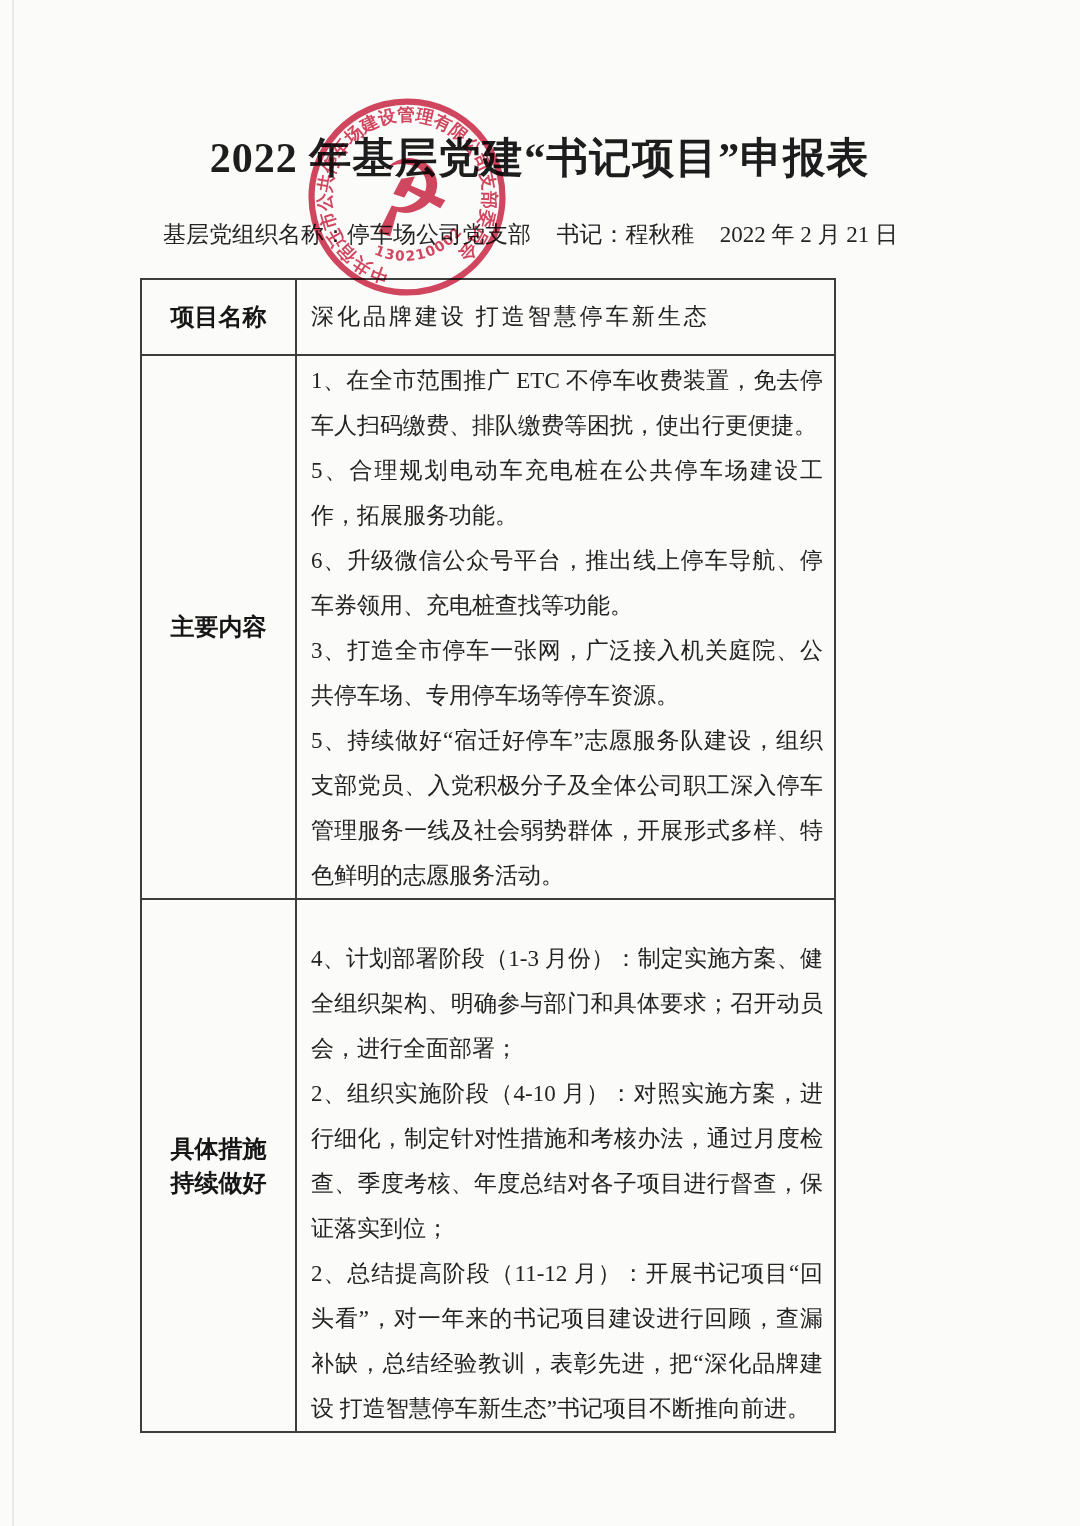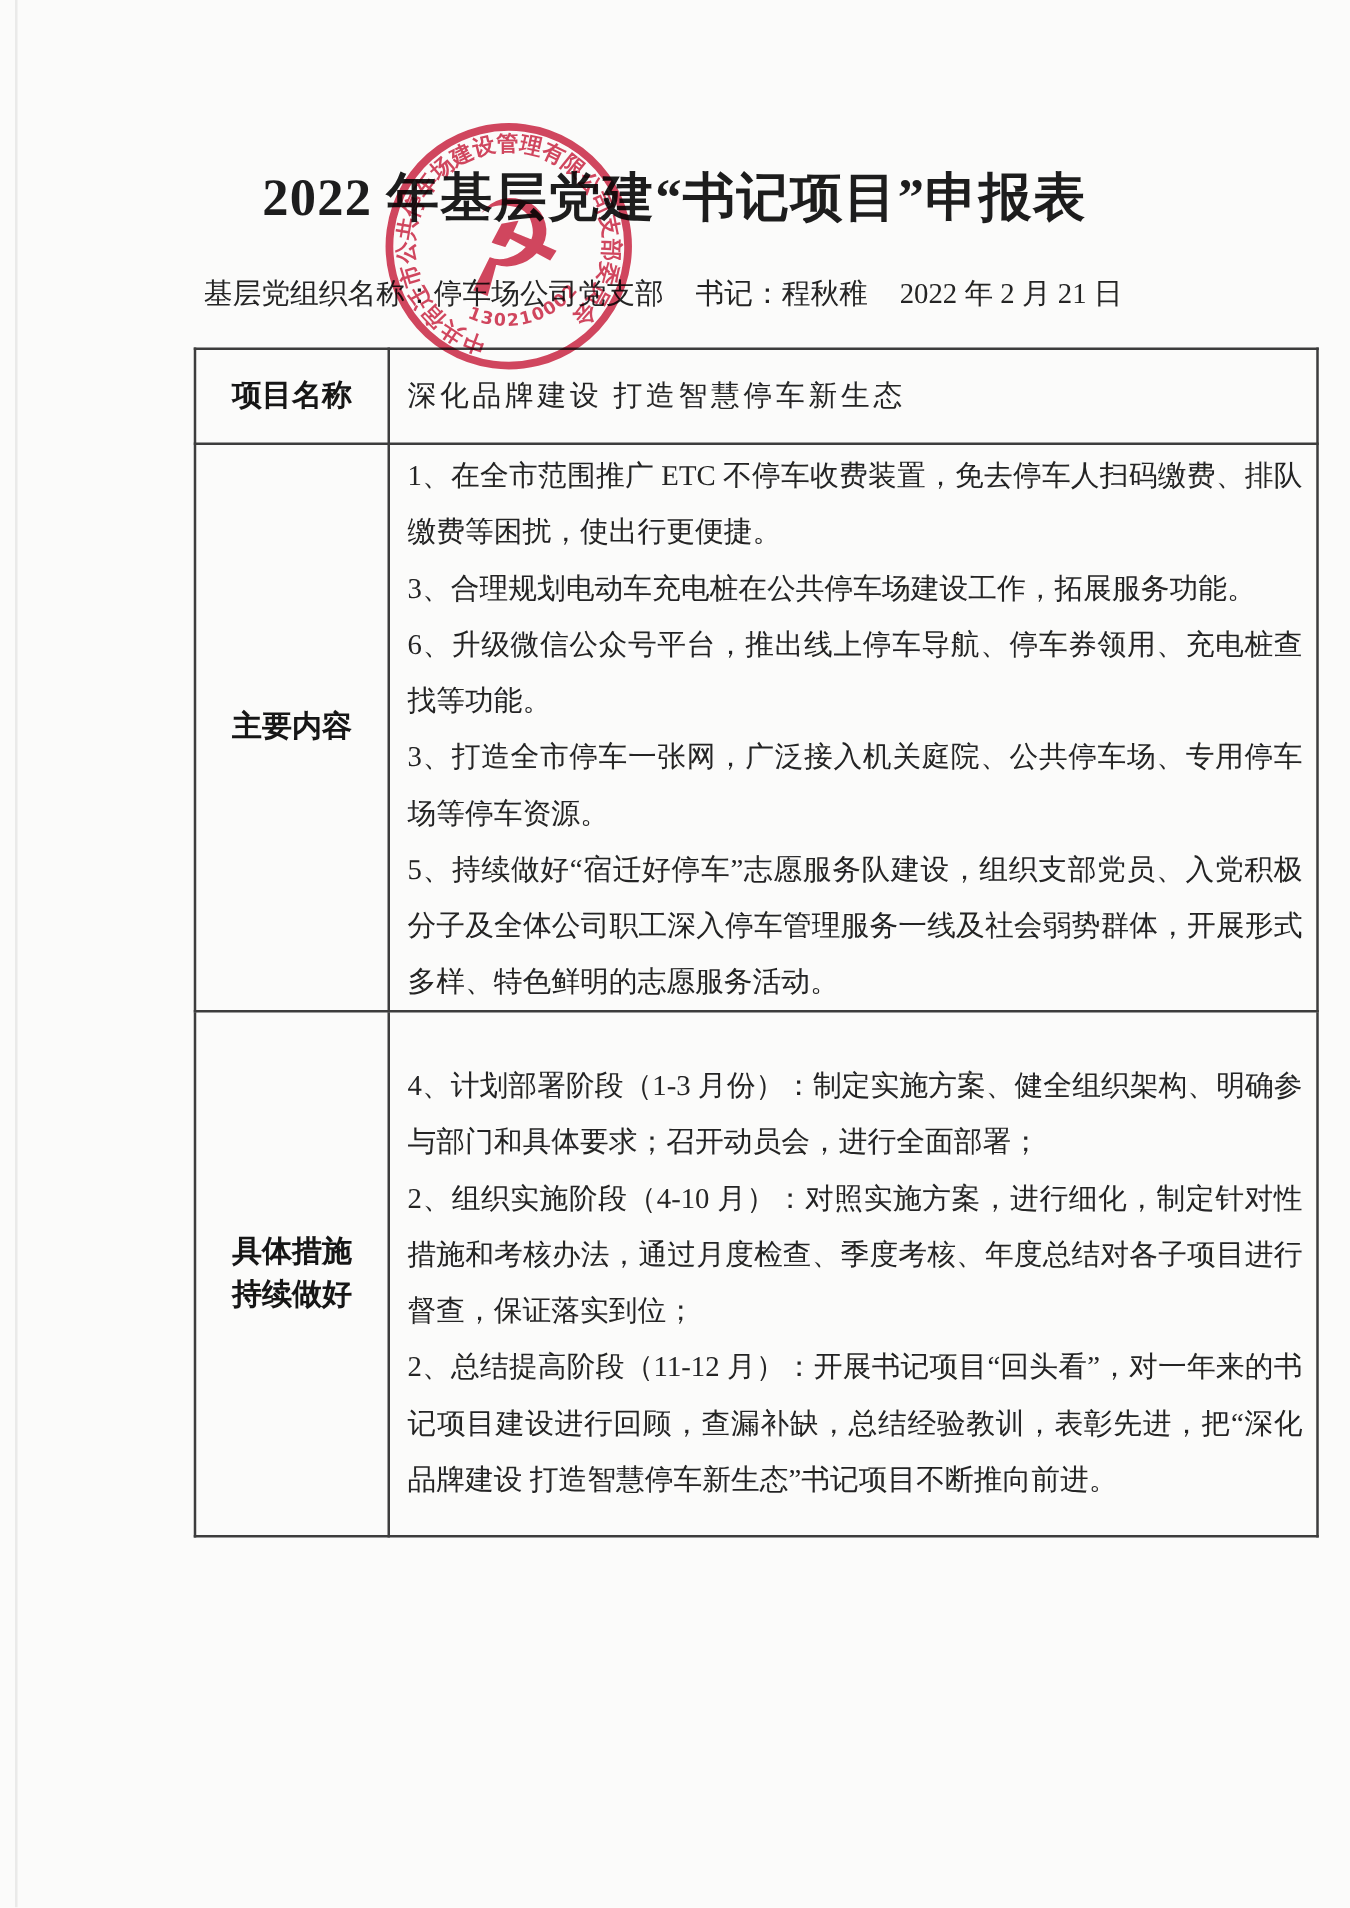--- a/index.html
+++ b/index.html
@@ -19,21 +19,21 @@
     margin:0;text-align:center;
     font-size:42px;font-weight:bold;letter-spacing:1px;
     color:#1d1d1d;
   }
   .meta{
     position:absolute;top:219px;left:163px;width:735px;
     display:flex;justify-content:space-between;align-items:baseline;
     font-size:23px;color:#242424;white-space:nowrap;
   }
   table.form{
-    position:absolute;left:155px;top:278px;width:900px;
+    position:absolute;left:140px;top:278px;width:696px;
     border-collapse:collapse;table-layout:fixed;
     background:transparent;
   }
   table.form td{
     border:2px solid #3d3d3d;
     vertical-align:middle;
   }
   td.label-cell{
     width:141px;text-align:center;
     font-family:"Liberation Sans","DejaVu Sans",sans-serif;
@@ -96,21 +96,21 @@
     <td class="content-cell">
       <p>深化品牌建设 打造智慧停车新生态</p>
     </td>
   </tr>
   <tr class="row-2">
     <td class="label-cell">
       <span class="label-line">主要内容</span>
     </td>
     <td class="content-cell">
       <p>1、在全市范围推广 ETC 不停车收费装置，免去停车人扫码缴费、排队缴费等困扰，使出行更便捷。</p>
-      <p>3、合理规划电动车充电桩在公共停车场建设工作，拓展服务功能。</p>
+      <p>5、合理规划电动车充电桩在公共停车场建设工作，拓展服务功能。</p>
       <p>6、升级微信公众号平台，推出线上停车导航、停车券领用、充电桩查找等功能。</p>
       <p>3、打造全市停车一张网，广泛接入机关庭院、公共停车场、专用停车场等停车资源。</p>
       <p>5、持续做好“宿迁好停车”志愿服务队建设，组织支部党员、入党积极分子及全体公司职工深入停车管理服务一线及社会弱势群体，开展形式多样、特色鲜明的志愿服务活动。</p>
     </td>
   </tr>
   <tr class="row-3">
     <td class="label-cell">
       <span class="label-line">具体措施</span>
       <span class="label-line">持续做好</span>
     </td>

